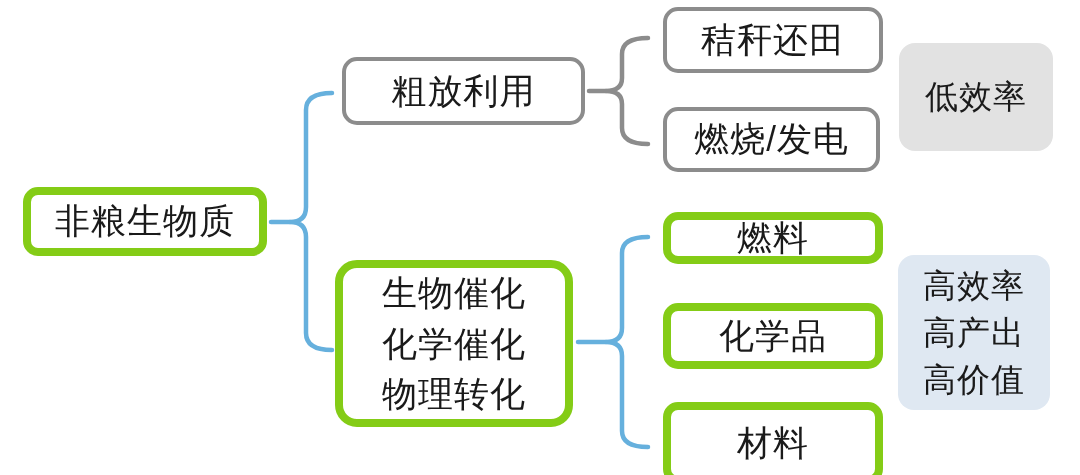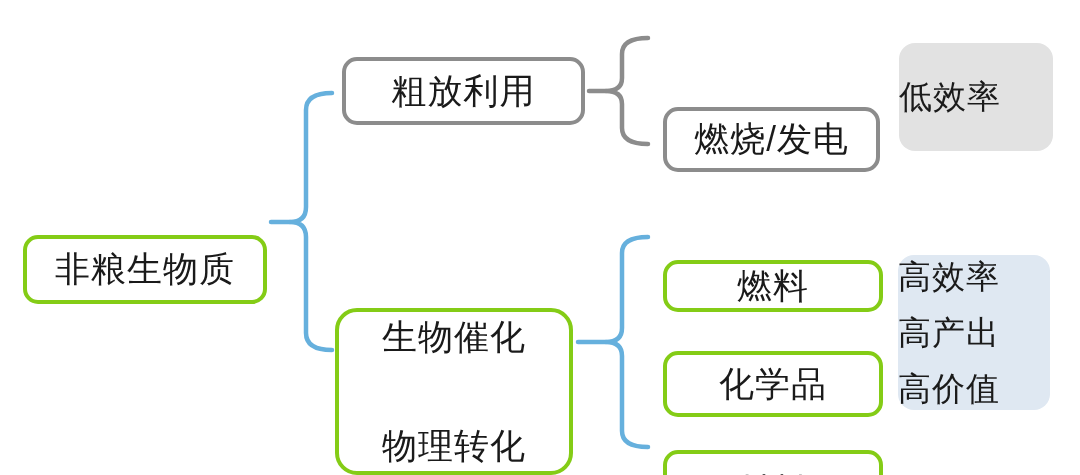--- a/index.html
+++ b/index.html
@@ -29,53 +29,51 @@
     align-items: center;
     justify-content: center;
     text-align: center;
     color: #1a1a1a;
     background: #ffffff;
     box-sizing: border-box;
     font-size: 35px;
     letter-spacing: 1px;
   }
   .node.blue-border {
-    border: 4px solid #84cc16;
+    border: 8px solid #84cc16;
     border-radius: 15px;
-    margin-top: 48px;
   }
   .node.gray-border {
     border: 4px solid #8c8c8c;
     border-radius: 15px;
   }
   .node.big {
     border-radius: 22px;
   }
   .node.big .line {
     line-height: 50px;
   }
   .label-box {
     position: absolute;
     display: flex;
     flex-direction: column;
-    align-items: flex-start;
+    align-items: center;
     justify-content: center;
     text-align: center;
     color: #1a1a1a;
     font-size: 33px;
     border-radius: 16px;
     letter-spacing: 1px;
   }
   .label-box.gray-fill {
     background: #e2e2e2;
   }
   .label-box.gray-fill .line { line-height: 46px; }
   .label-box.blue-fill {
     background: #dfe8f2;
-    gap: 9px;
   }
   .label-box.blue-fill .line { line-height: 47px; }
 
   
   #node-root        { left: 23px;  top: 187px; width: 244px; height: 69px; }
   #node-extensive   { left: 342px; top: 57px;  width: 243px; height: 68px; }
   #node-straw       { left: 663px; top: 7px;   width: 220px; height: 66px; }
   #node-burn        { left: 663px; top: 107px; width: 217px; height: 65px; }
   #label-low        { left: 899px; top: 43px;  width: 154px; height: 108px; }
   #node-conversion  { left: 335px; top: 260px; width: 238px; height: 167px; justify-content: space-between; }
@@ -108,31 +106,35 @@
   </svg>
 
   <div class="node blue-border" id="node-root">
     <span class="line">非粮生物质</span>
   </div>
 
   <div class="node gray-border" id="node-extensive">
     <span class="line">粗放利用</span>
   </div>
 
+  <div class="node gray-border" id="node-straw">
+    <span class="line">秸秆还田</span>
+  </div>
 
   <div class="node gray-border" id="node-burn">
     <span class="line">燃烧/发电</span>
   </div>
 
   <div class="label-box gray-fill" id="label-low">
     <span class="line">低效率</span>
   </div>
 
   <div class="node blue-border big" id="node-conversion">
     <span class="line">生物催化</span>
+    <span class="line">化学催化</span>
     <span class="line">物理转化</span>
   </div>
 
   <div class="node blue-border" id="node-fuel">
     <span class="line">燃料</span>
   </div>
 
   <div class="node blue-border" id="node-chemicals">
     <span class="line">化学品</span>
   </div>

